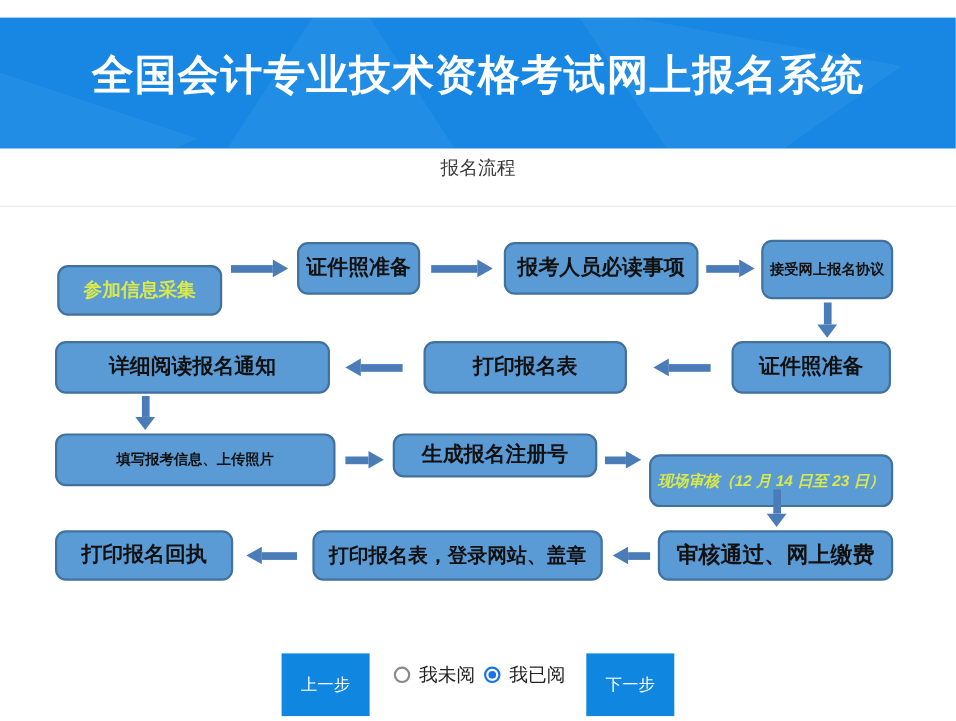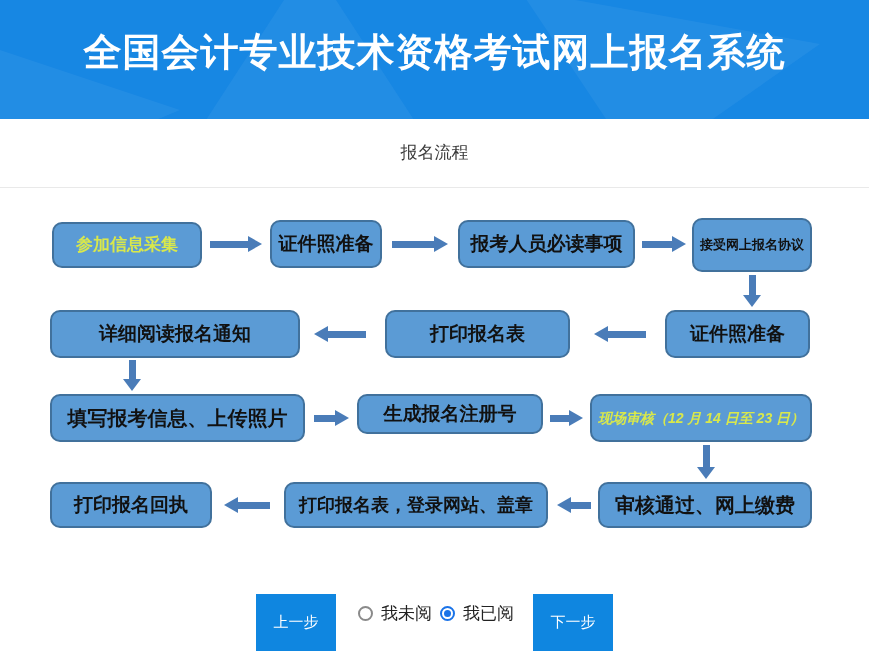--- a/index.html
+++ b/index.html
@@ -5,38 +5,38 @@
   :root{
     --header-bg:#1787e3; --box-fill:#5b9bd5; --box-border:#41719c;
     --arrow:#4a7cb8; --highlight-text:#d9e84b; --button-bg:#0f86e0;
     --radio-checked:#1a73e8;
   }
   *{margin:0;padding:0;box-sizing:border-box;}
   body{background:#fff;font-family:"Liberation Sans",sans-serif;}
   .page{position:relative;width:869px;height:655px;background:#fff;overflow:hidden;}
 
   
-  .hero{position:absolute;left:0;top:0;width:869px;height:119px;background:var(--header-bg);overflow:hidden;padding-left:36px;}
+  .hero{position:absolute;left:0;top:16px;width:869px;height:119px;background:var(--header-bg);overflow:hidden;padding-left:36px;}
   .hero .tri{position:absolute;background:rgba(255,255,255,0.05);}
   .tri1{left:180px;top:-40px;width:260px;height:200px;clip-path:polygon(0 100%,50% 0,100% 100%);}
   .tri2{left:520px;top:-10px;width:300px;height:180px;clip-path:polygon(0 0,100% 30%,40% 100%);background:rgba(255,255,255,0.04);}
   .tri3{left:-60px;top:30px;width:240px;height:160px;clip-path:polygon(0 0,100% 50%,20% 100%);background:rgba(255,255,255,0.035);}
   .hero-title{position:absolute;left:0;top:27px;width:100%;text-align:center;color:#fff;
     font-size:38px;font-weight:bold;letter-spacing:1px;}
 
   
   .section-title{position:absolute;left:0;top:141px;width:100%;text-align:center;
     font-size:17px;color:#3a3a3a;}
   .divider{position:absolute;left:0;top:187px;width:869px;height:0;border-top:1px solid #e9e9e9;}
 
   
   .fbox{position:absolute;display:flex;align-items:center;justify-content:center;
     background:var(--box-fill);border:2px solid var(--box-border);border-radius:10px;
     color:#111;font-weight:bold;text-align:center;line-height:1.15;padding:2px 4px;}
-  .fbox.hl{color:var(--highlight-text);}
+  .fbox.hl{color:var(--highlight-text);margin-top:19px;}
 
   
   .har{position:absolute;height:16px;display:flex;align-items:center;}
   .har .shaft{flex:1;height:7px;background:var(--arrow);}
   .har .head-r{width:0;height:0;border-top:8px solid transparent;border-bottom:8px solid transparent;border-left:14px solid var(--arrow);}
   .har .head-l{width:0;height:0;border-top:8px solid transparent;border-bottom:8px solid transparent;border-right:14px solid var(--arrow);}
   .var{position:absolute;width:18px;display:flex;flex-direction:column;align-items:center;}
   .var .shaft{width:7px;flex:1;background:var(--arrow);}
   .var .head-d{width:0;height:0;border-left:9px solid transparent;border-right:9px solid transparent;border-top:12px solid var(--arrow);}
 
@@ -93,21 +93,21 @@
   <div class="har" style="left:594px;top:326px;width:52px;">
       <span class="head-l"></span>
       <span class="shaft"></span>
     </div>
   <div class="fbox" style="left:665px;top:310px;width:145px;height:48px;font-size:19px;">证件照准备</div>
   <div class="var" style="left:123px;top:360px;height:31px;">
       <span class="shaft"></span>
       <span class="head-d"></span>
     </div>
 
-  <div class="fbox" style="left:50px;top:394px;width:255px;height:48px;font-size:20px;">填写报考信息、上传照片</div>
+  <div class="fbox" style="left:50px;top:394px;width:255px;height:48px;font-size:13px;">填写报考信息、上传照片</div>
   <div class="har" style="left:314px;top:410px;width:35px;">
       <span class="shaft"></span>
       <span class="head-r"></span>
     </div>
   <div class="fbox" style="left:357px;top:394px;width:186px;height:40px;font-size:19px;">生成报名注册号</div>
   <div class="har" style="left:550px;top:410px;width:33px;">
       <span class="shaft"></span>
       <span class="head-r"></span>
     </div>
   <div class="fbox hl" style="left:590px;top:394px;width:222px;height:48px;font-size:14px;font-style:italic;">现场审核（12 月 14 日至 23 日）</div>

